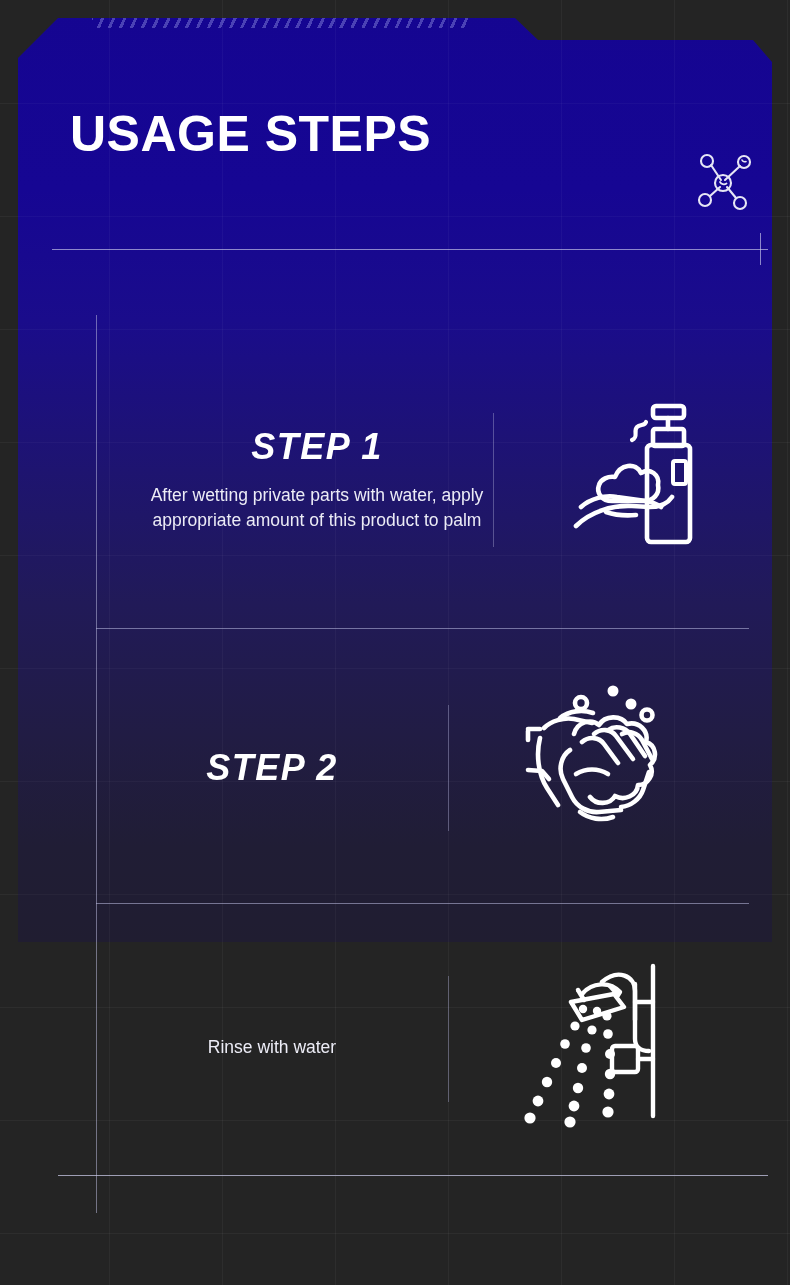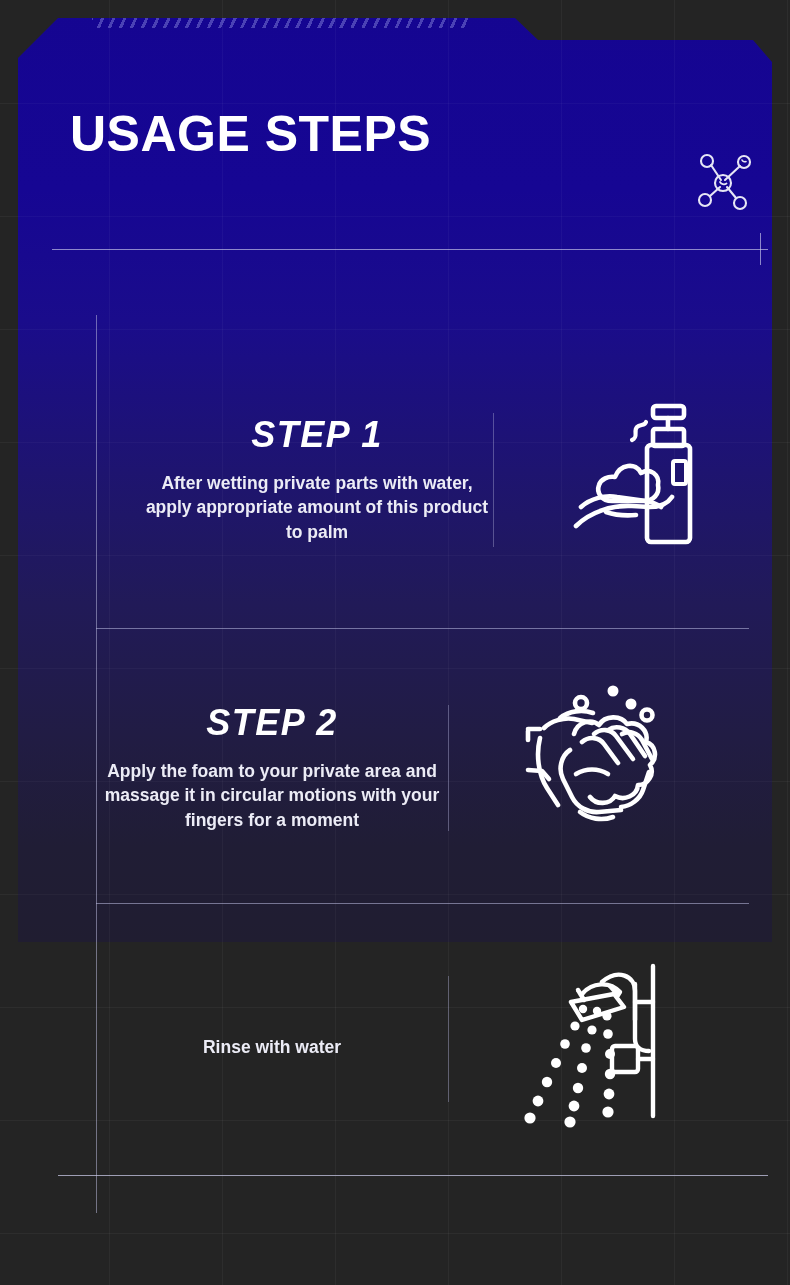--- a/index.html
+++ b/index.html
@@ -173,21 +173,21 @@
     font-size: 36px;
     font-weight: 700;
     font-style: italic;
     letter-spacing: 1.5px;
     color: #ffffff;
     line-height: 1.1;
   }
   .step-desc {
     margin: 16px 0 0 0;
     font-size: 17.5px;
-    font-weight: 700;
+    font-weight: 400;
     color: #ececf6;
     line-height: 1.42;
   }
   .step-3 .step-desc { margin-top: 16px; text-align: center; }
 
   .step-divider {
     width: 1px;
     background: rgba(175,175,215,.40);
     margin: 0 0 0 0;
   }
@@ -285,21 +285,20 @@
           <path d="M76 47 c7 -3 1 -9 5 -13 c3 -3 8 -1 9 -5" stroke-width="4.2"></path>
         </svg>
       </div>
     </div>
 
     <div class="step-sep sep-1"></div>
 
     <div class="step step-2">
       <div class="step-text">
         <p class="step-label">STEP 2</p>
-        <p class="step-desc">Apply the foam to your private area and massage it in circular motions with your fingers for a moment</p>
       </div>
       <div class="step-divider"></div>
       <div class="step-icon">
         <svg width="180" height="172" viewBox="0 0 180 172" fill="none" stroke="#ffffff" stroke-width="4.6" stroke-linecap="round" stroke-linejoin="round">
 
           <path d="M64 52 c3 -12 17 -16 25 -9 c6 -10 22 -10 28 -1 c12 -3 22 7 19 18 c10 3 12 16 4 23 c5 9 -2 20 -12 20 c-1 11 -14 16 -23 11 c-5 9 -19 9 -25 1"></path>
 
           <path d="M34 46 c7 -7 20 -11 30 -9 l18 4"></path>
           <path d="M30 56 c-4 16 -2 36 7 50 l11 17"></path>
           <path d="M50 36 c9 -7 22 -9 33 -5"></path>

